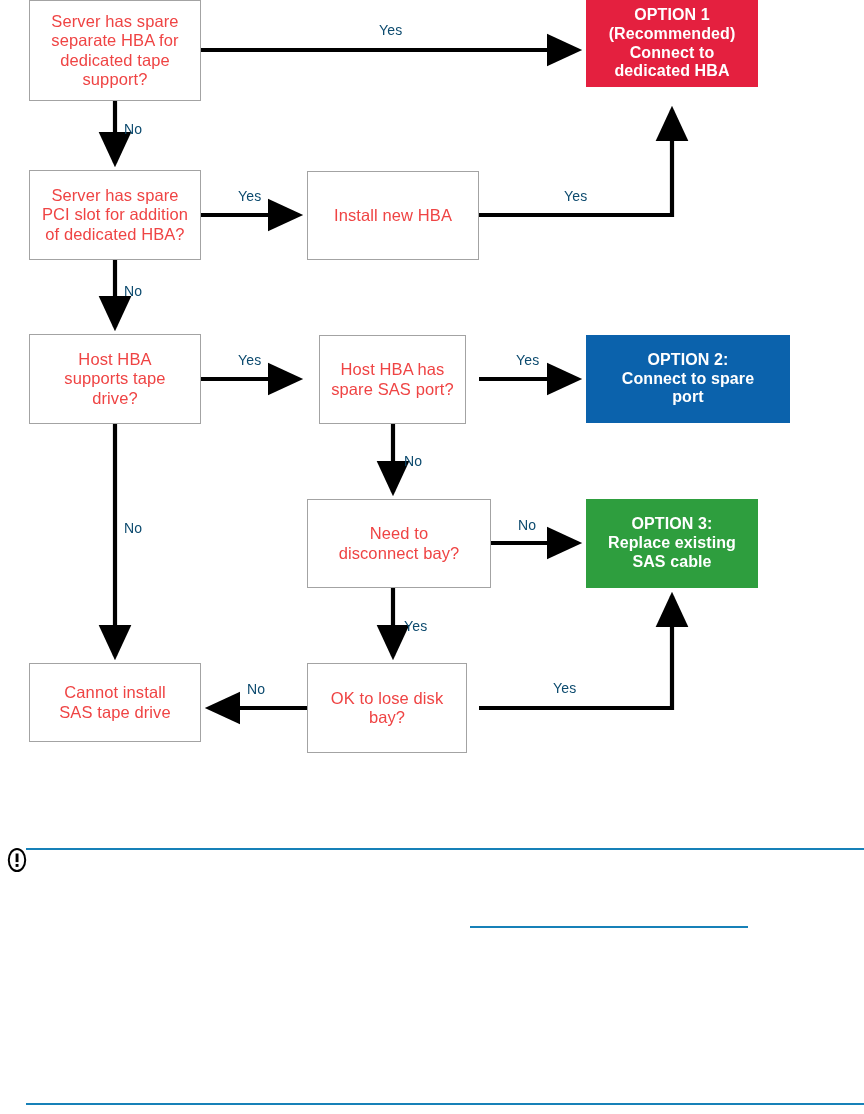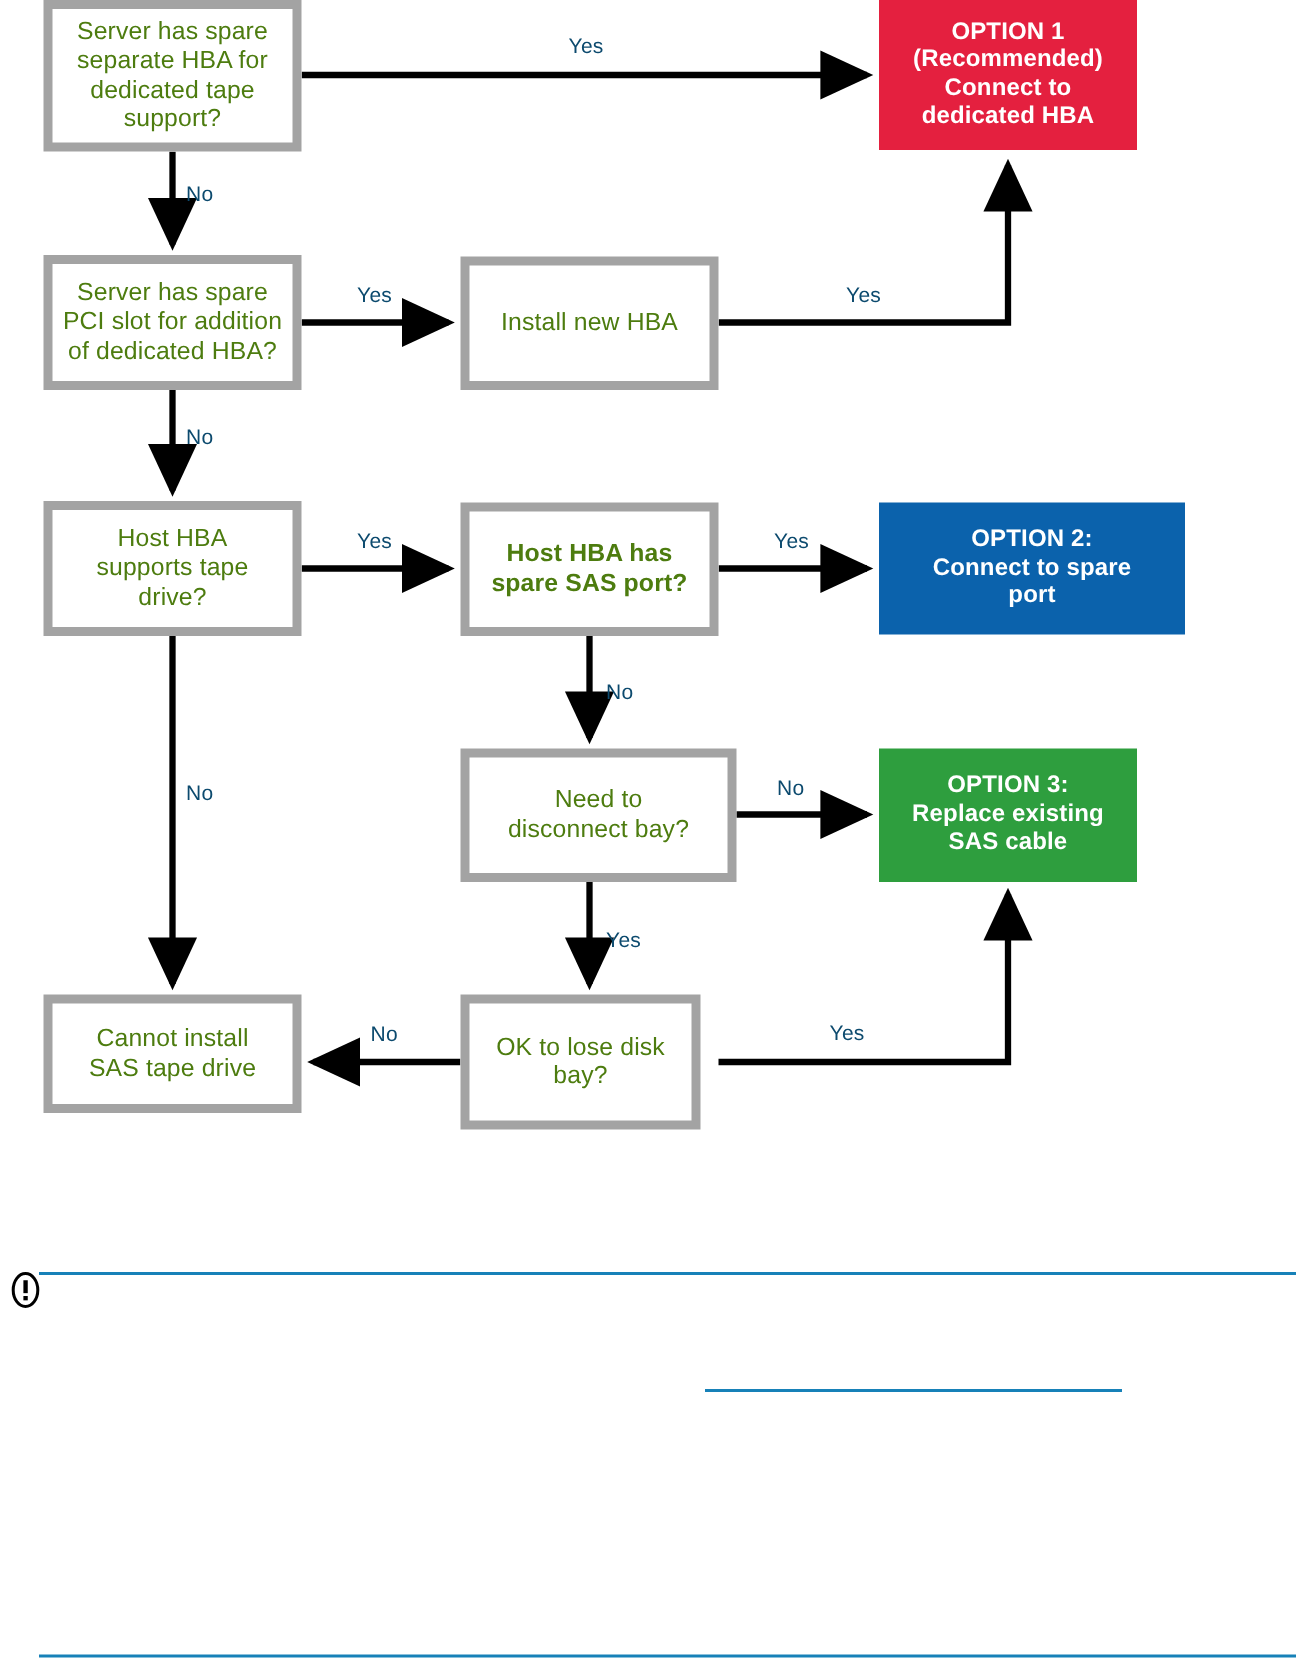--- a/index.html
+++ b/index.html
@@ -15,22 +15,22 @@
   
   .node{
     position:absolute;
     box-sizing:border-box;
     display:flex;align-items:center;justify-content:center;
     text-align:center;
     line-height:1.17;
   }
   .node.plain{
     background:#ffffff;
-    border:6px solid #a3a3a3;
-    color:#4d7c0f;
+    border:1px solid #a3a3a3;
+    color:#ef4444;
     font-size:16.5px;
     font-weight:400;
     letter-spacing:.1px;
     text-align:center;
   }
   .node.option{
     color:#ffffff;
     font-size:16px;
     font-weight:bold;
     letter-spacing:.1px;
@@ -113,41 +113,41 @@
   <div class="node plain" style="left:307px; top:171px; width:172px; height:89px;">
     <span class="txt">Install new HBA</span>
   </div>
 
   <div class="node plain" style="left:29px;  top:334px; width:172px; height:90px;">
     <span class="txt">Host HBA
 supports tape
 drive?</span>
   </div>
 
-  <div class="node plain" style="left:307px; top:335px; width:172px; height:89px;font-weight:bold;">
+  <div class="node plain" style="left:319px; top:335px; width:147px; height:89px;">
     <span class="txt">Host HBA has
 spare SAS port?</span>
   </div>
 
   <div class="node plain" style="left:307px; top:499px; width:184px; height:89px;">
     <span class="txt">Need to
 disconnect bay?</span>
   </div>
 
   <div class="node plain" style="left:307px; top:663px; width:160px; height:90px;">
     <span class="txt">OK to lose disk
 bay?</span>
   </div>
 
   <div class="node plain" style="left:29px;  top:663px; width:172px; height:79px;">
     <span class="txt">Cannot install
 SAS tape drive</span>
   </div>
 
-  <div class="node option" style="left:586px; top:0px;   width:172px; height:100px; background:#E4203F;">
+  <div class="node option" style="left:586px; top:0px;   width:172px; height:87px; background:#E4203F;">
     <span class="txt">OPTION 1
 (Recommended)
 Connect to
 dedicated HBA</span>
   </div>
 
   <div class="node option" style="left:586px; top:335px; width:204px; height:88px; background:#0B62AC;">
     <span class="txt">OPTION 2:
 Connect to spare
 port</span>

